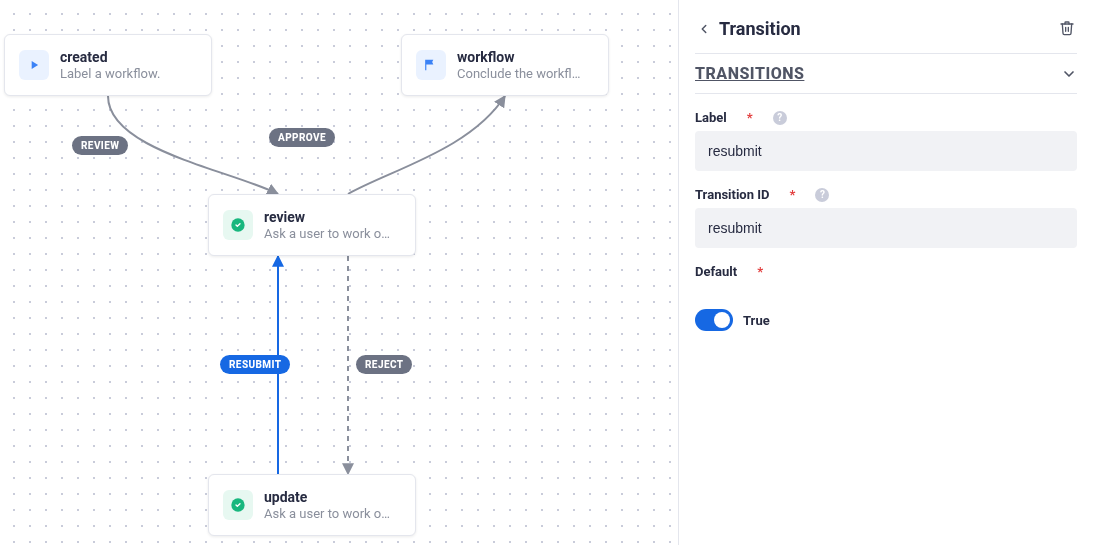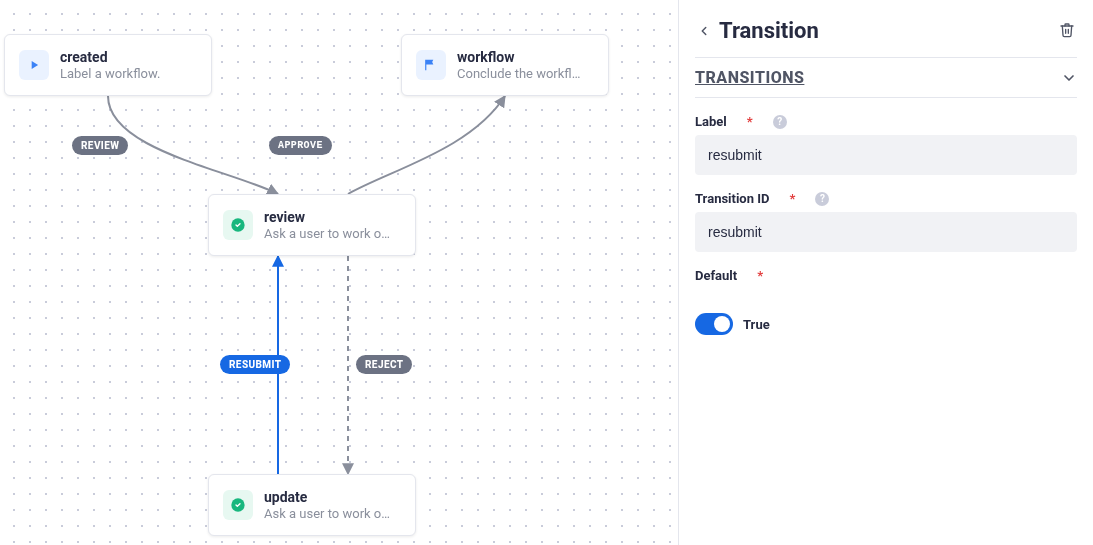--- a/index.html
+++ b/index.html
@@ -22,21 +22,21 @@
     .edge-svg { position: absolute; inset: 0; width: 678px; height: 545px; pointer-events: none; }
     
     .pill { position: absolute; font-size: 10px; font-weight: 800; letter-spacing: 0.4px; padding: 4px 9px; border-radius: 999px; cursor: pointer; }
     .pill-grey { background: #6c7283; color: #fff; }
     .pill-blue { background: #1668e3; color: #fff; }
     
     
     .panel { width: 415px; height: 545px; border-left: 1px solid #e4e6ed; background: #fff; padding: 18px 16px; overflow: auto; }
     .panel-header { display: flex; align-items: center; gap: 6px; margin-bottom: 14px; }
     .back-chevron { width: 18px; height: 18px; display:flex; align-items:center; justify-content:center; color:#505565; cursor:pointer; }
-    .panel-title { font-size: 22px; font-weight: 700; flex: 1; }
+    .panel-title { font-size: 18px; font-weight: 700; flex: 1; }
     .trash { width: 18px; height: 18px; color: #505565; cursor: pointer; }
     
     .section-row { display: flex; align-items: center; justify-content: space-between; border-top: 1px solid #e4e6ed; border-bottom: 1px solid #e4e6ed; padding: 10px 0; margin-bottom: 16px; cursor: pointer; }
     .section-row .sec-title { font-size: 16px; font-weight: 800; letter-spacing: 0.5px; color: #505565; text-decoration: underline; }
     .chev-icon { color:#505565; }
     
     .field { margin-bottom: 16px; }
     .field-label { font-size: 13px; font-weight: 700; margin-bottom: 6px; display: flex; align-items: center; gap: 20px; }
     .req { color: #e23c3c; }
     .help { width: 14px; height: 14px; border-radius: 50%; background: #c9ccda; color: #fff; font-size: 10px; font-weight: 700; display: inline-flex; align-items: center; justify-content: center; cursor: default; }
@@ -117,21 +117,21 @@
             <path d="M9 12l2 2 4-4" stroke="#fff" stroke-width="2" fill="none" stroke-linecap="round" stroke-linejoin="round"></path>
           </svg>
       </div>
       <div class="txt">
         <div class="title">update</div>
         <div class="sub">Ask a user to work o…</div>
       </div>
     </div>
 
     <div class="pill pill-grey" style="left:72px; top:136px;">REVIEW</div>
-    <div class="pill pill-grey" style="left:269px; top:136px;font-family:Liberation Mono, monospace;">APPROVE</div>
+    <div class="pill pill-grey" style="left:269px; top:128px;">APPROVE</div>
     <div class="pill pill-blue" style="left:220px; top:355px;">RESUBMIT</div>
     <div class="pill pill-grey" style="left:356px; top:355px;">REJECT</div>
   </div>
 
   <div class="panel">
     <div class="panel-header">
       <span class="back-chevron">
         <svg width="14" height="14" viewBox="0 0 24 24" fill="none" stroke="currentColor" stroke-width="2.5" stroke-linecap="round" stroke-linejoin="round">
             <polyline points="15 18 9 12 15 6"></polyline>
           </svg>

